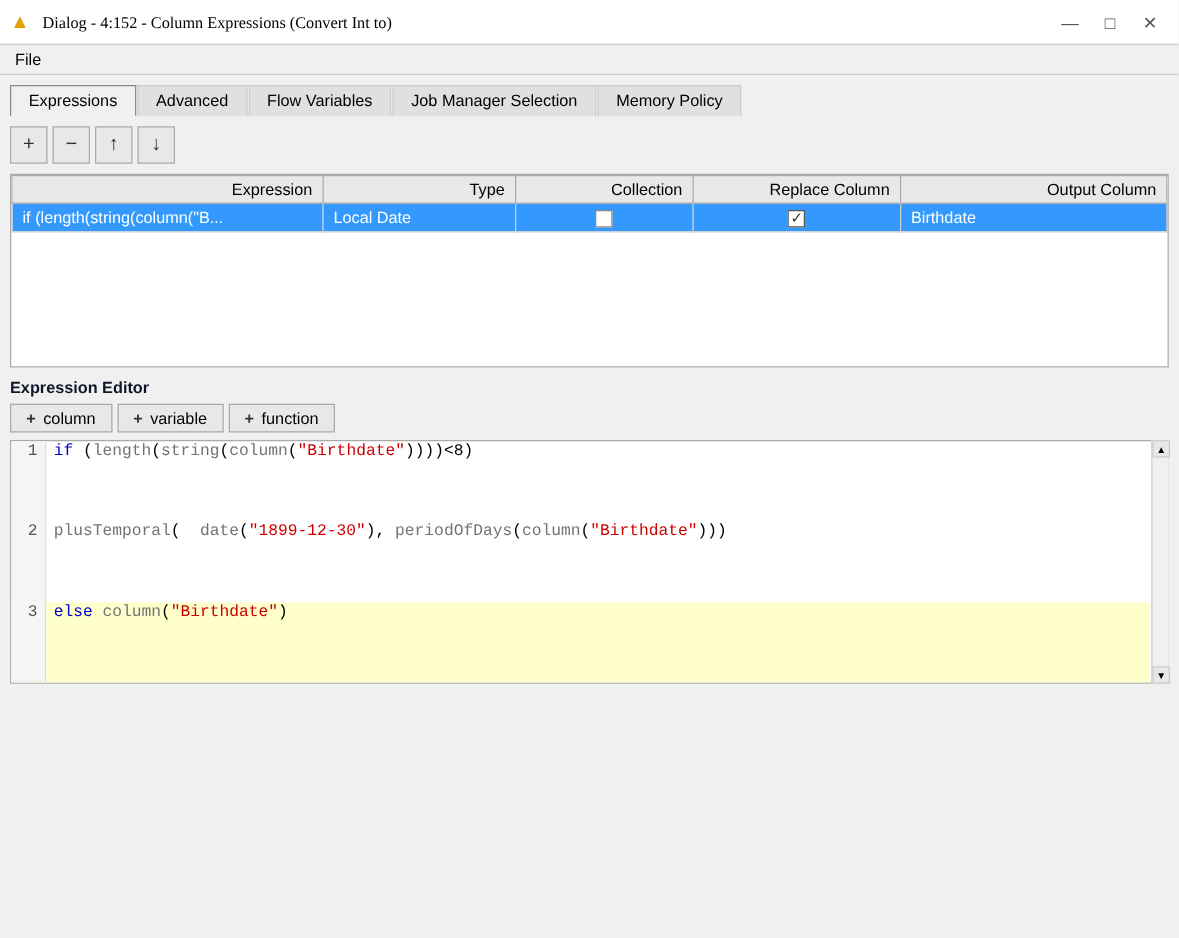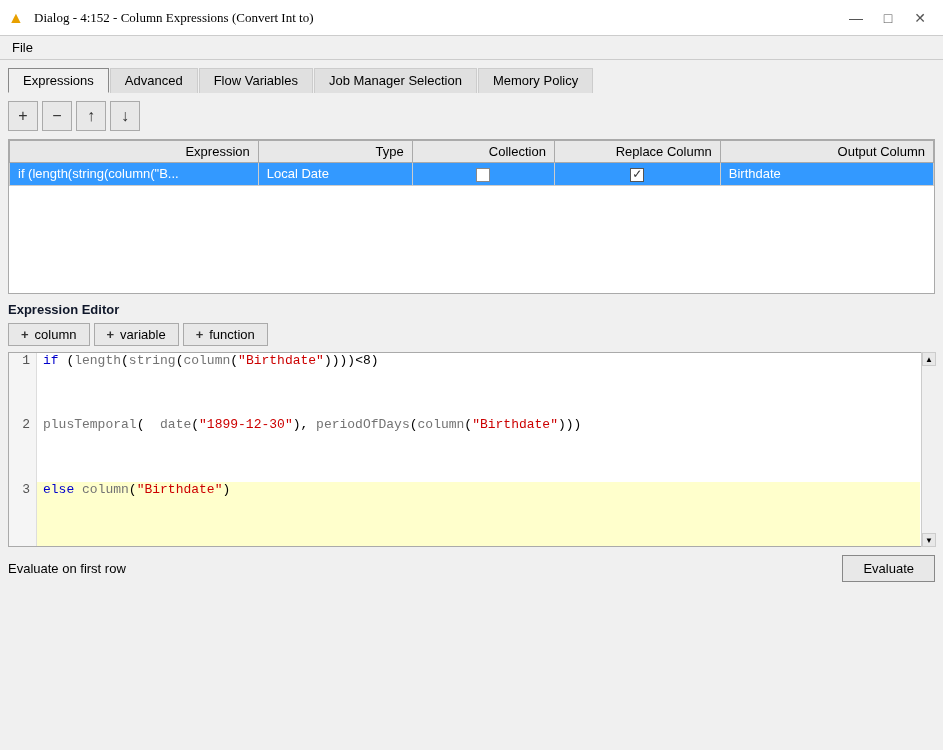--- a/index.html
+++ b/index.html
@@ -407,18 +407,14 @@
         </div>
       </div>
     </div>
 
     <div style="position:absolute; right:0; top:0; width:14px; height:195px; background:#f0f0f0; border-left:1px solid #ccc; display:flex; flex-direction:column; justify-content:space-between;">
       <div style="width:14px;height:14px;background:#e8e8e8;border:1px solid #ccc;display:flex;align-items:center;justify-content:center;font-size:8px;cursor:pointer;">▲</div>
       <div style="width:14px;height:14px;background:#e8e8e8;border:1px solid #ccc;display:flex;align-items:center;justify-content:center;font-size:8px;cursor:pointer;">▼</div>
     </div>
   </div>
 
-  <div class="bottom-section">
-    <span class="evaluate-label">Evaluate on first row</span>
-    <button class="evaluate-btn">Evaluate</button>
-  </div>
 
 </div>
 
 </body></html>

